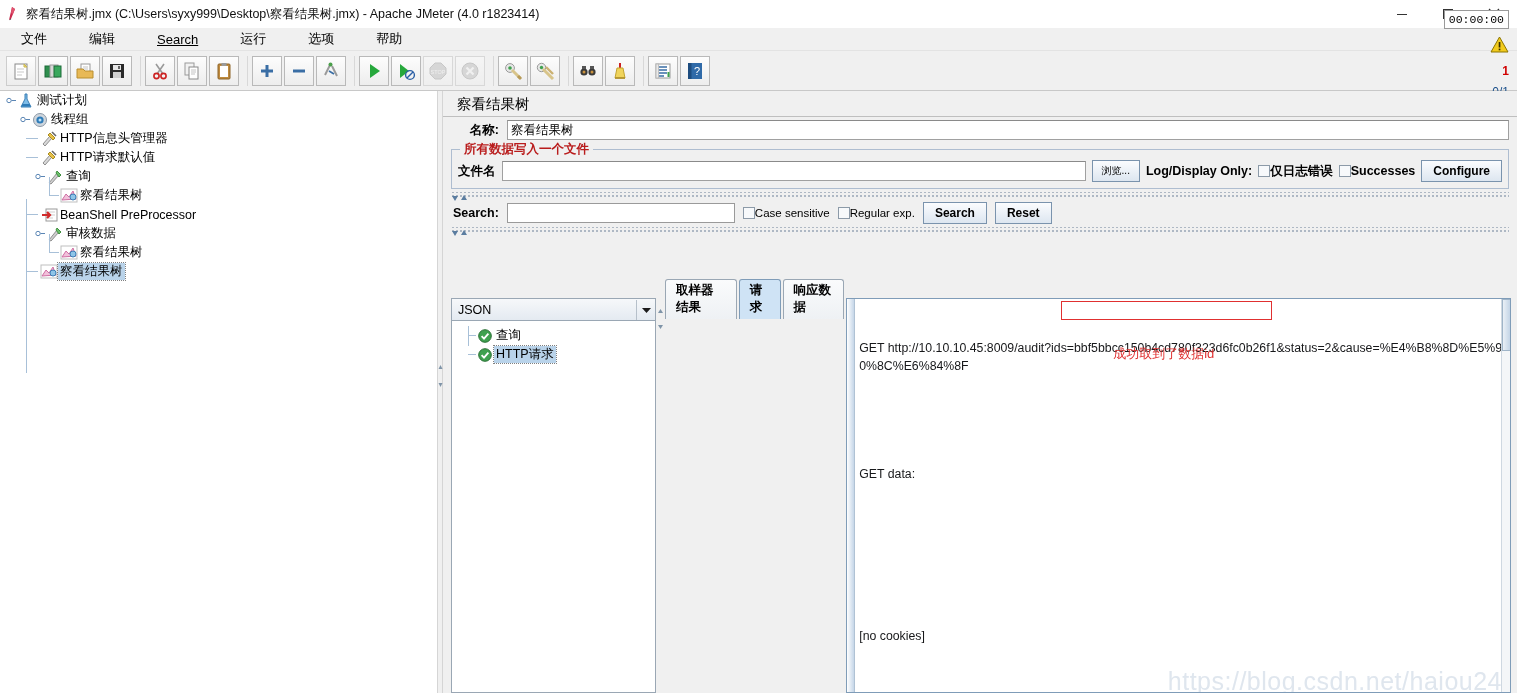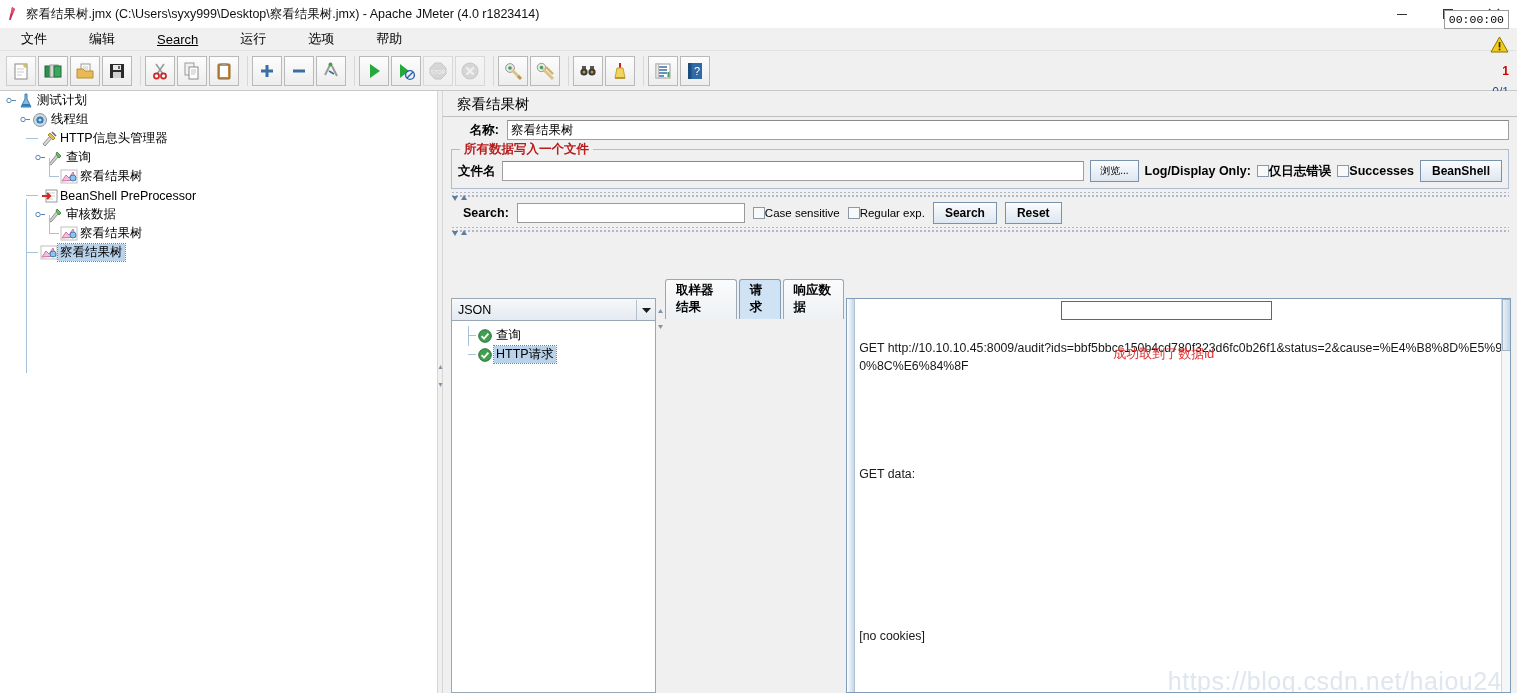--- a/index.html
+++ b/index.html
@@ -194,21 +194,21 @@
     height: 5px; margin: 3px 8px 0 8px;
     background-image: radial-gradient(#aeb8c4 0.8px, transparent 0.9px);
     background-size: 4px 4px;
     background-position: 0 2px;
     position: relative;
   }
   .dots .arrows { position: absolute; left: 0; top: -3px; }
 
   .search-row {
     display: flex; align-items: center; gap: 8px;
-    margin: 5px 8px 0 20px;
+    margin: 5px 8px 0 10px;
   }
   .search-label { font-size: 12.5px; font-weight: bold; color: #000; }
   .search-in {
     width: 228px; height: 20px;
     border: 1px solid #9a9a9a; background: #fff;
   }
   .chk-label.norm { font-weight: normal; font-size: 11.5px; }
 
   
   .results {
@@ -570,20 +570,31 @@
       <span class="ticon">
         <svg width="17" height="16" viewBox="0 0 17 16">
             <path d="M2 13 L9 5 L11 7 L4 15Z" fill="#d9d9d9" stroke="#8f8f8f"></path>
             <path d="M9 2 L14 7 L12 9 L7 4Z" fill="#e8c14a" stroke="#a98c1f"></path>
             <path d="M11 1 L15 5" stroke="#666" stroke-width="1.6"></path>
           </svg>
       </span>
       <span class="tree-label">HTTP信息头管理器</span>
     </div>
 
+    <div class="tree-row" style="padding-left:40px;">
+      <span class="hline" style="left:26px; top:9px; width:12px;"></span>
+      <span class="ticon">
+        <svg width="17" height="16" viewBox="0 0 17 16">
+            <path d="M2 13 L9 5 L11 7 L4 15Z" fill="#d9d9d9" stroke="#8f8f8f"></path>
+            <path d="M9 2 L14 7 L12 9 L7 4Z" fill="#e8c14a" stroke="#a98c1f"></path>
+            <path d="M11 1 L15 5" stroke="#666" stroke-width="1.6"></path>
+          </svg>
+      </span>
+      <span class="tree-label">HTTP请求默认值</span>
+    </div>
 
     <div class="tree-row" style="padding-left:35px;">
       <span class="knob">
         <svg width="11" height="11" viewBox="0 0 11 11">
             <circle cx="3" cy="5.5" r="2.2" fill="none" stroke="#5b86b5"></circle>
             <path d="M5.5 5.5 H10" stroke="#5b86b5"></path>
           </svg>
       </span>
       <span class="ticon">
         <svg width="17" height="16" viewBox="0 0 17 16">
@@ -688,21 +699,21 @@
         <span class="btn small">浏览...</span>
         <span class="lbl-plain">Log/Display Only:</span>
         <span class="chk-wrap">
           <span class="chk"></span>
           <span class="chk-label">仅日志错误</span>
         </span>
         <span class="chk-wrap">
           <span class="chk"></span>
           <span class="chk-label">Successes</span>
         </span>
-        <span class="btn">BeanShell</span>
+        <span class="btn">Configure</span>
       </div>
     </div>
 
     <div class="dots">
       <span class="arrows">
         <svg width="18" height="10" viewBox="0 0 18 10">
             <path d="M4 8 L1 3 L7 3 Z" fill="#5b7da0"></path>
             <path d="M13 2 L10 7 L16 7 Z" fill="#5b7da0"></path>
           </svg>
       </span>

